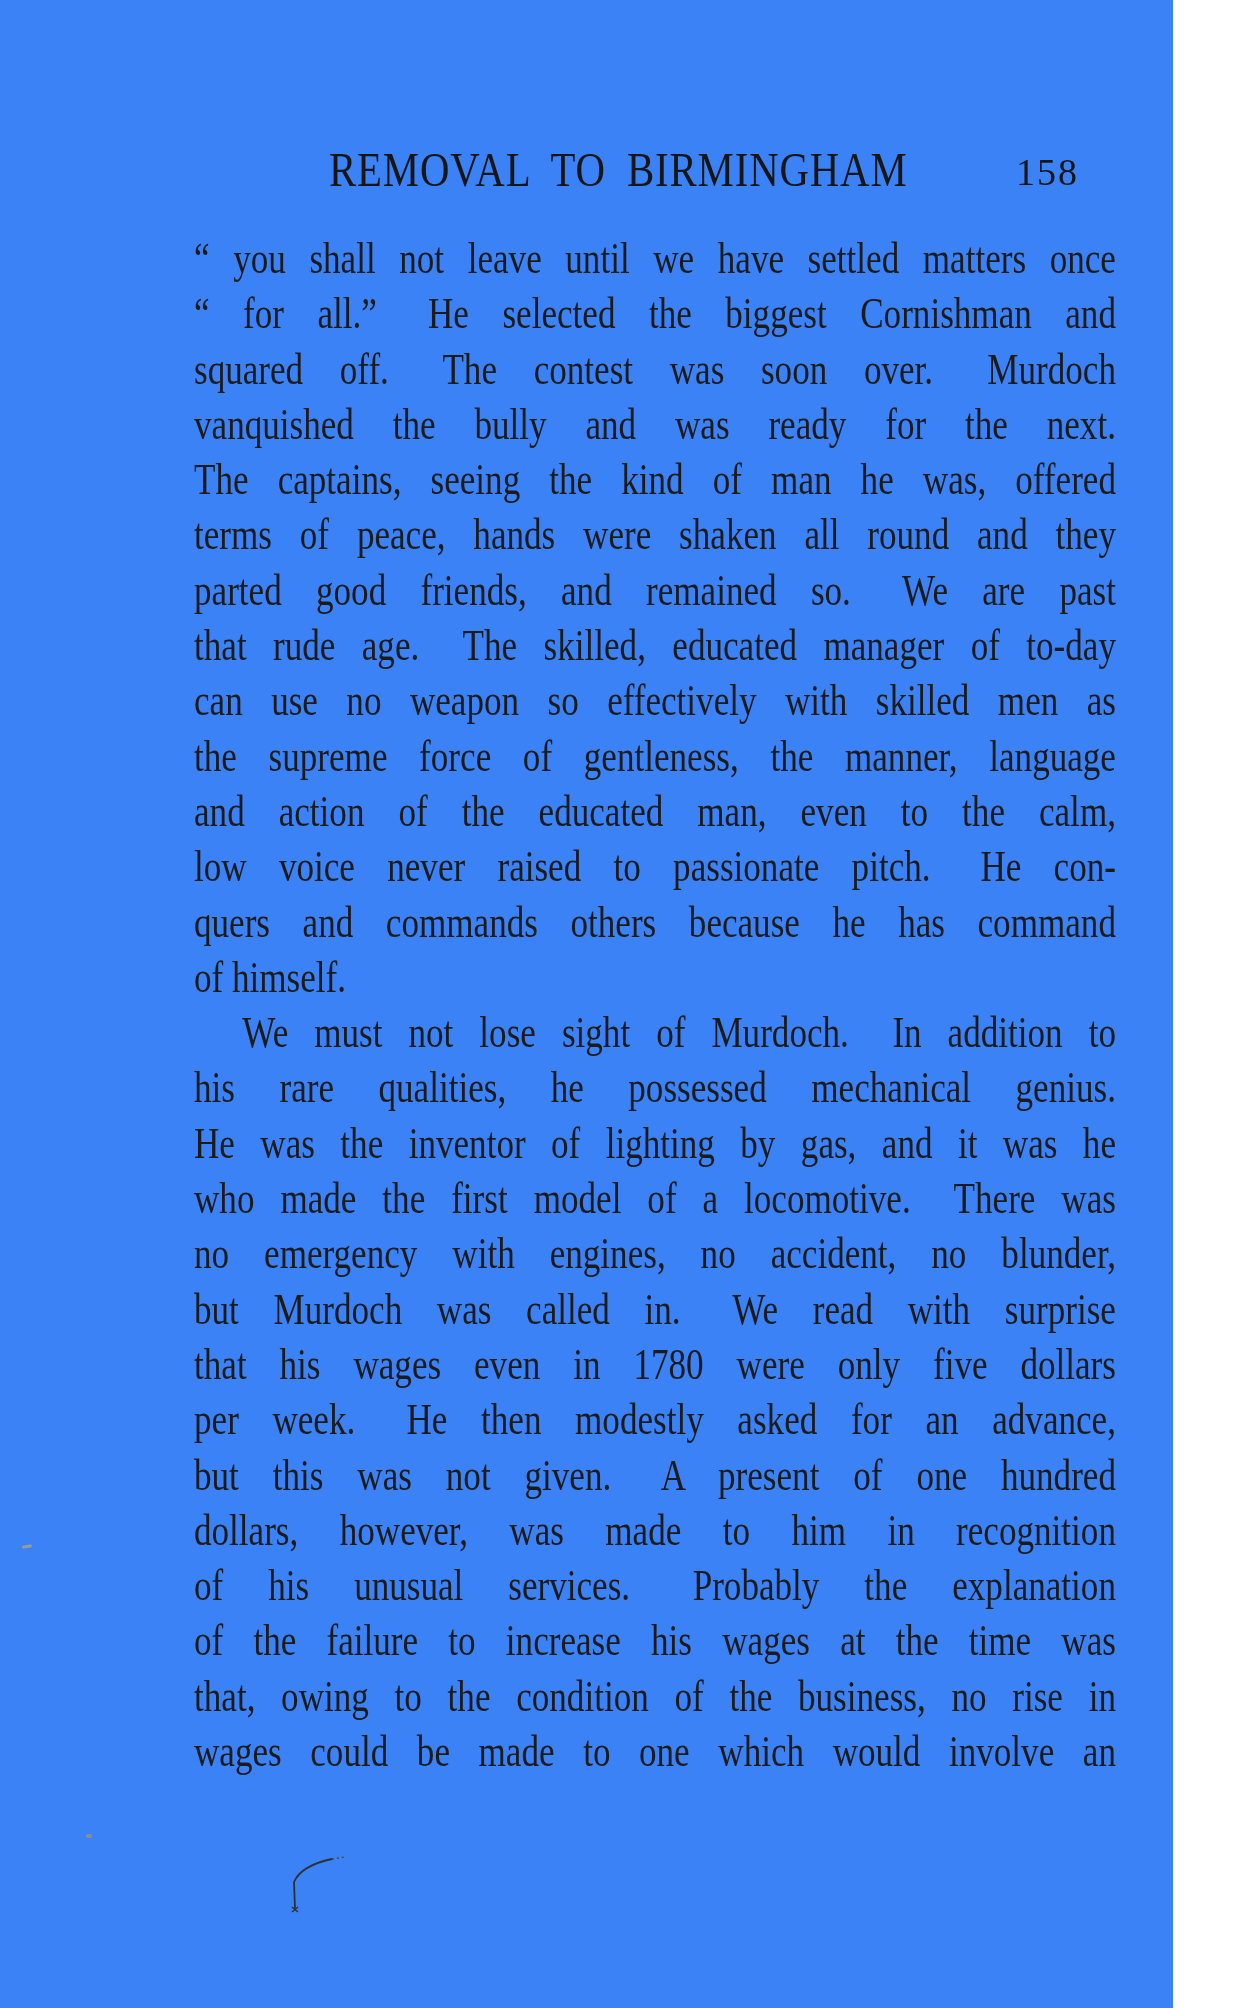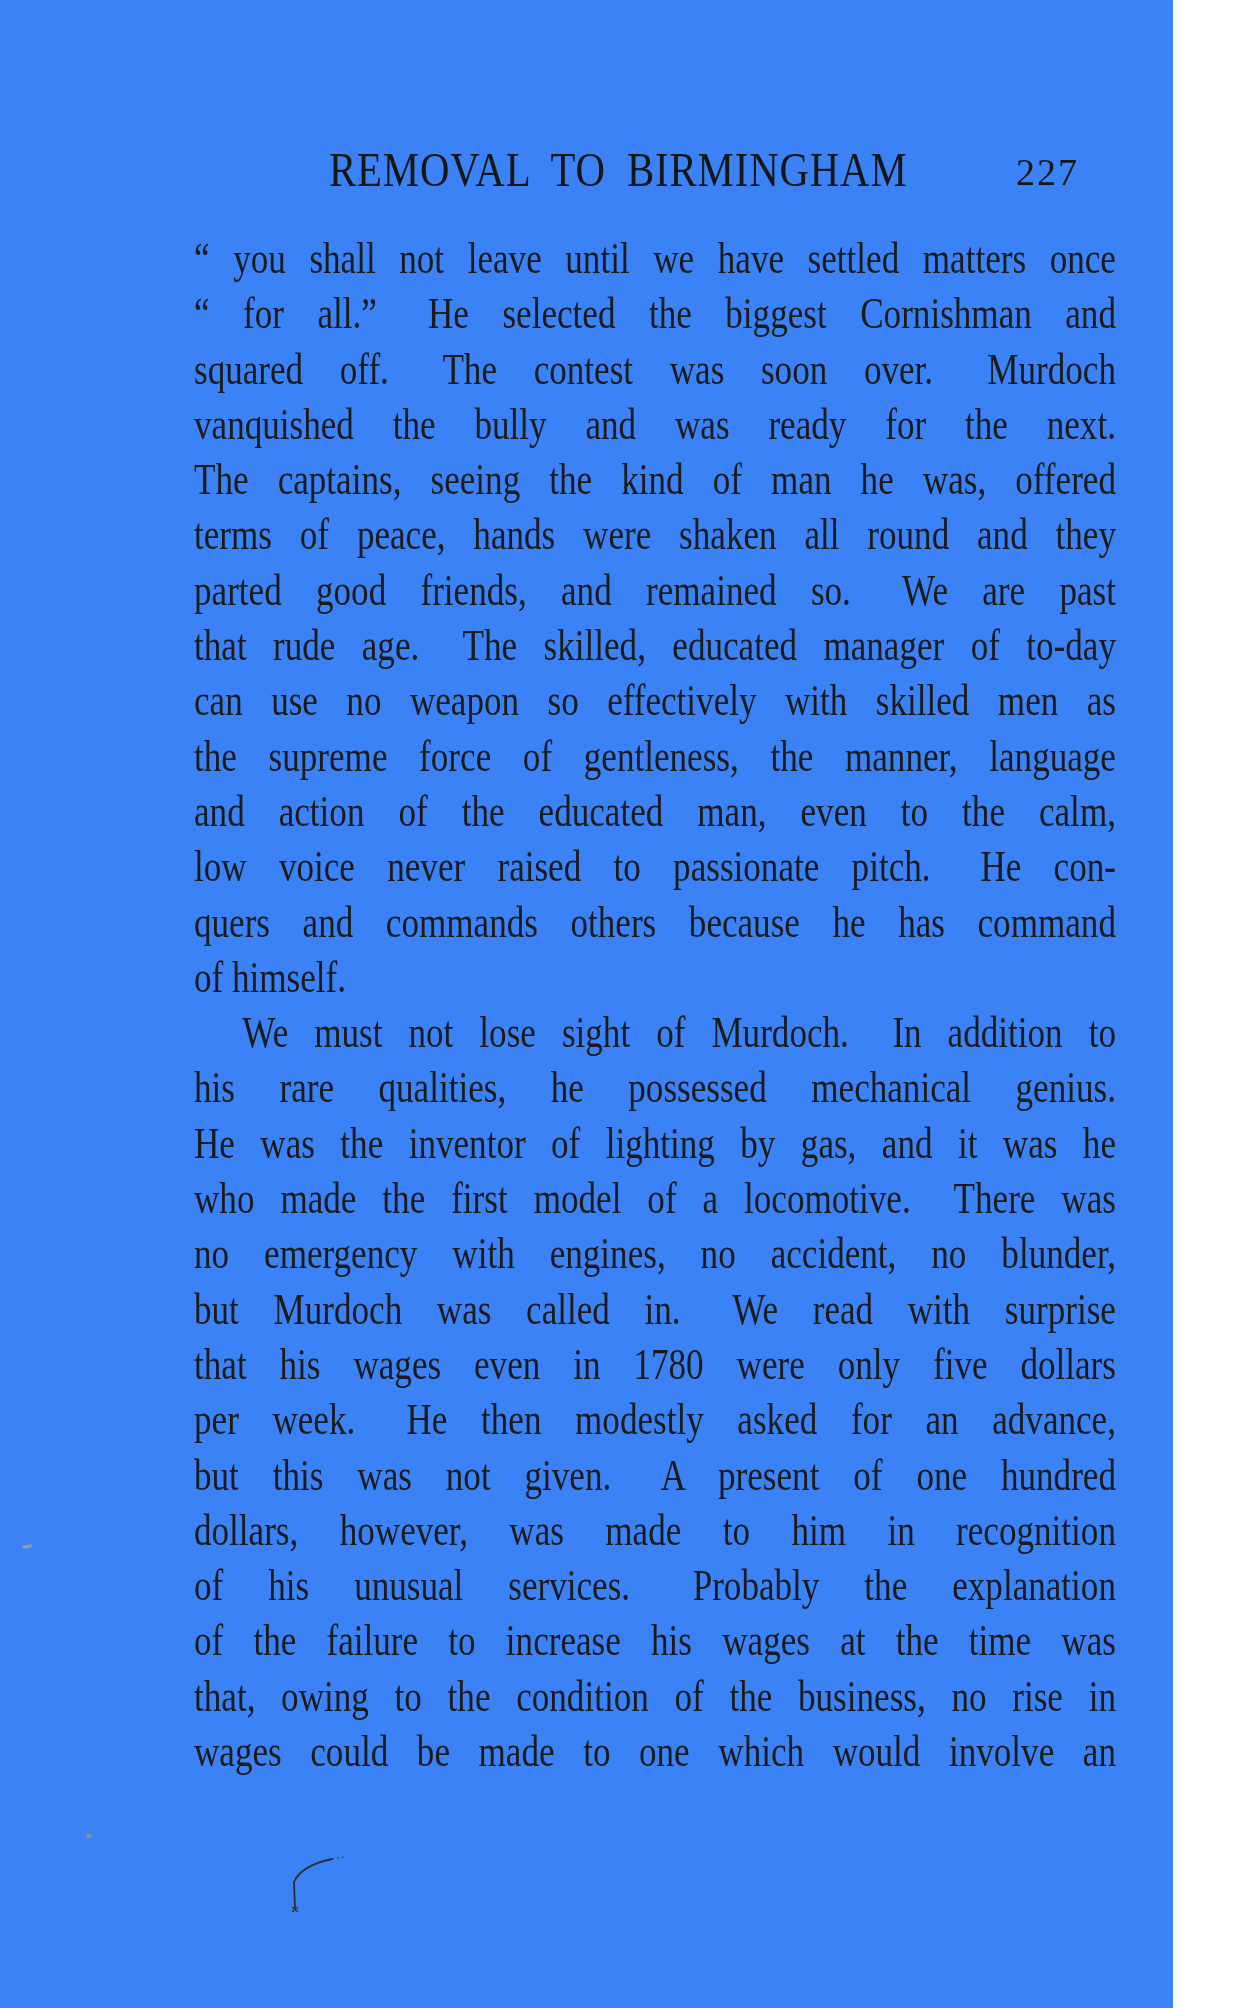--- a/index.html
+++ b/index.html
@@ -70,21 +70,21 @@
   .speck.s1 { left: 22px; top: 1545px; width: 10px; height: 3px; transform: rotate(-8deg); background: #9a9a9a; }
   .speck.s2 { left: 86px; top: 1834px; width: 6px; height: 4px; }
 </style>
 </head>
 <body>
 
 <div class="page">
 
   <div class="header-title">REMOVAL TO BIRMINGHAM</div>
 
-  <div class="page-number">227</div>
+  <div class="page-number">158</div>
 
   <div class="body-block">
       <div class="bl">“ you shall not leave until we have settled matters once</div>
       <div class="bl">“ for all.”  He selected the biggest Cornishman and</div>
       <div class="bl">squared off.  The contest was soon over.  Murdoch</div>
       <div class="bl">vanquished the bully and was ready for the next.</div>
       <div class="bl">The captains, seeing the kind of man he was, offered</div>
       <div class="bl">terms of peace, hands were shaken all round and they</div>
       <div class="bl">parted good friends, and remained so.  We are past</div>
       <div class="bl">that rude age.  The skilled, educated manager of to-day</div>

